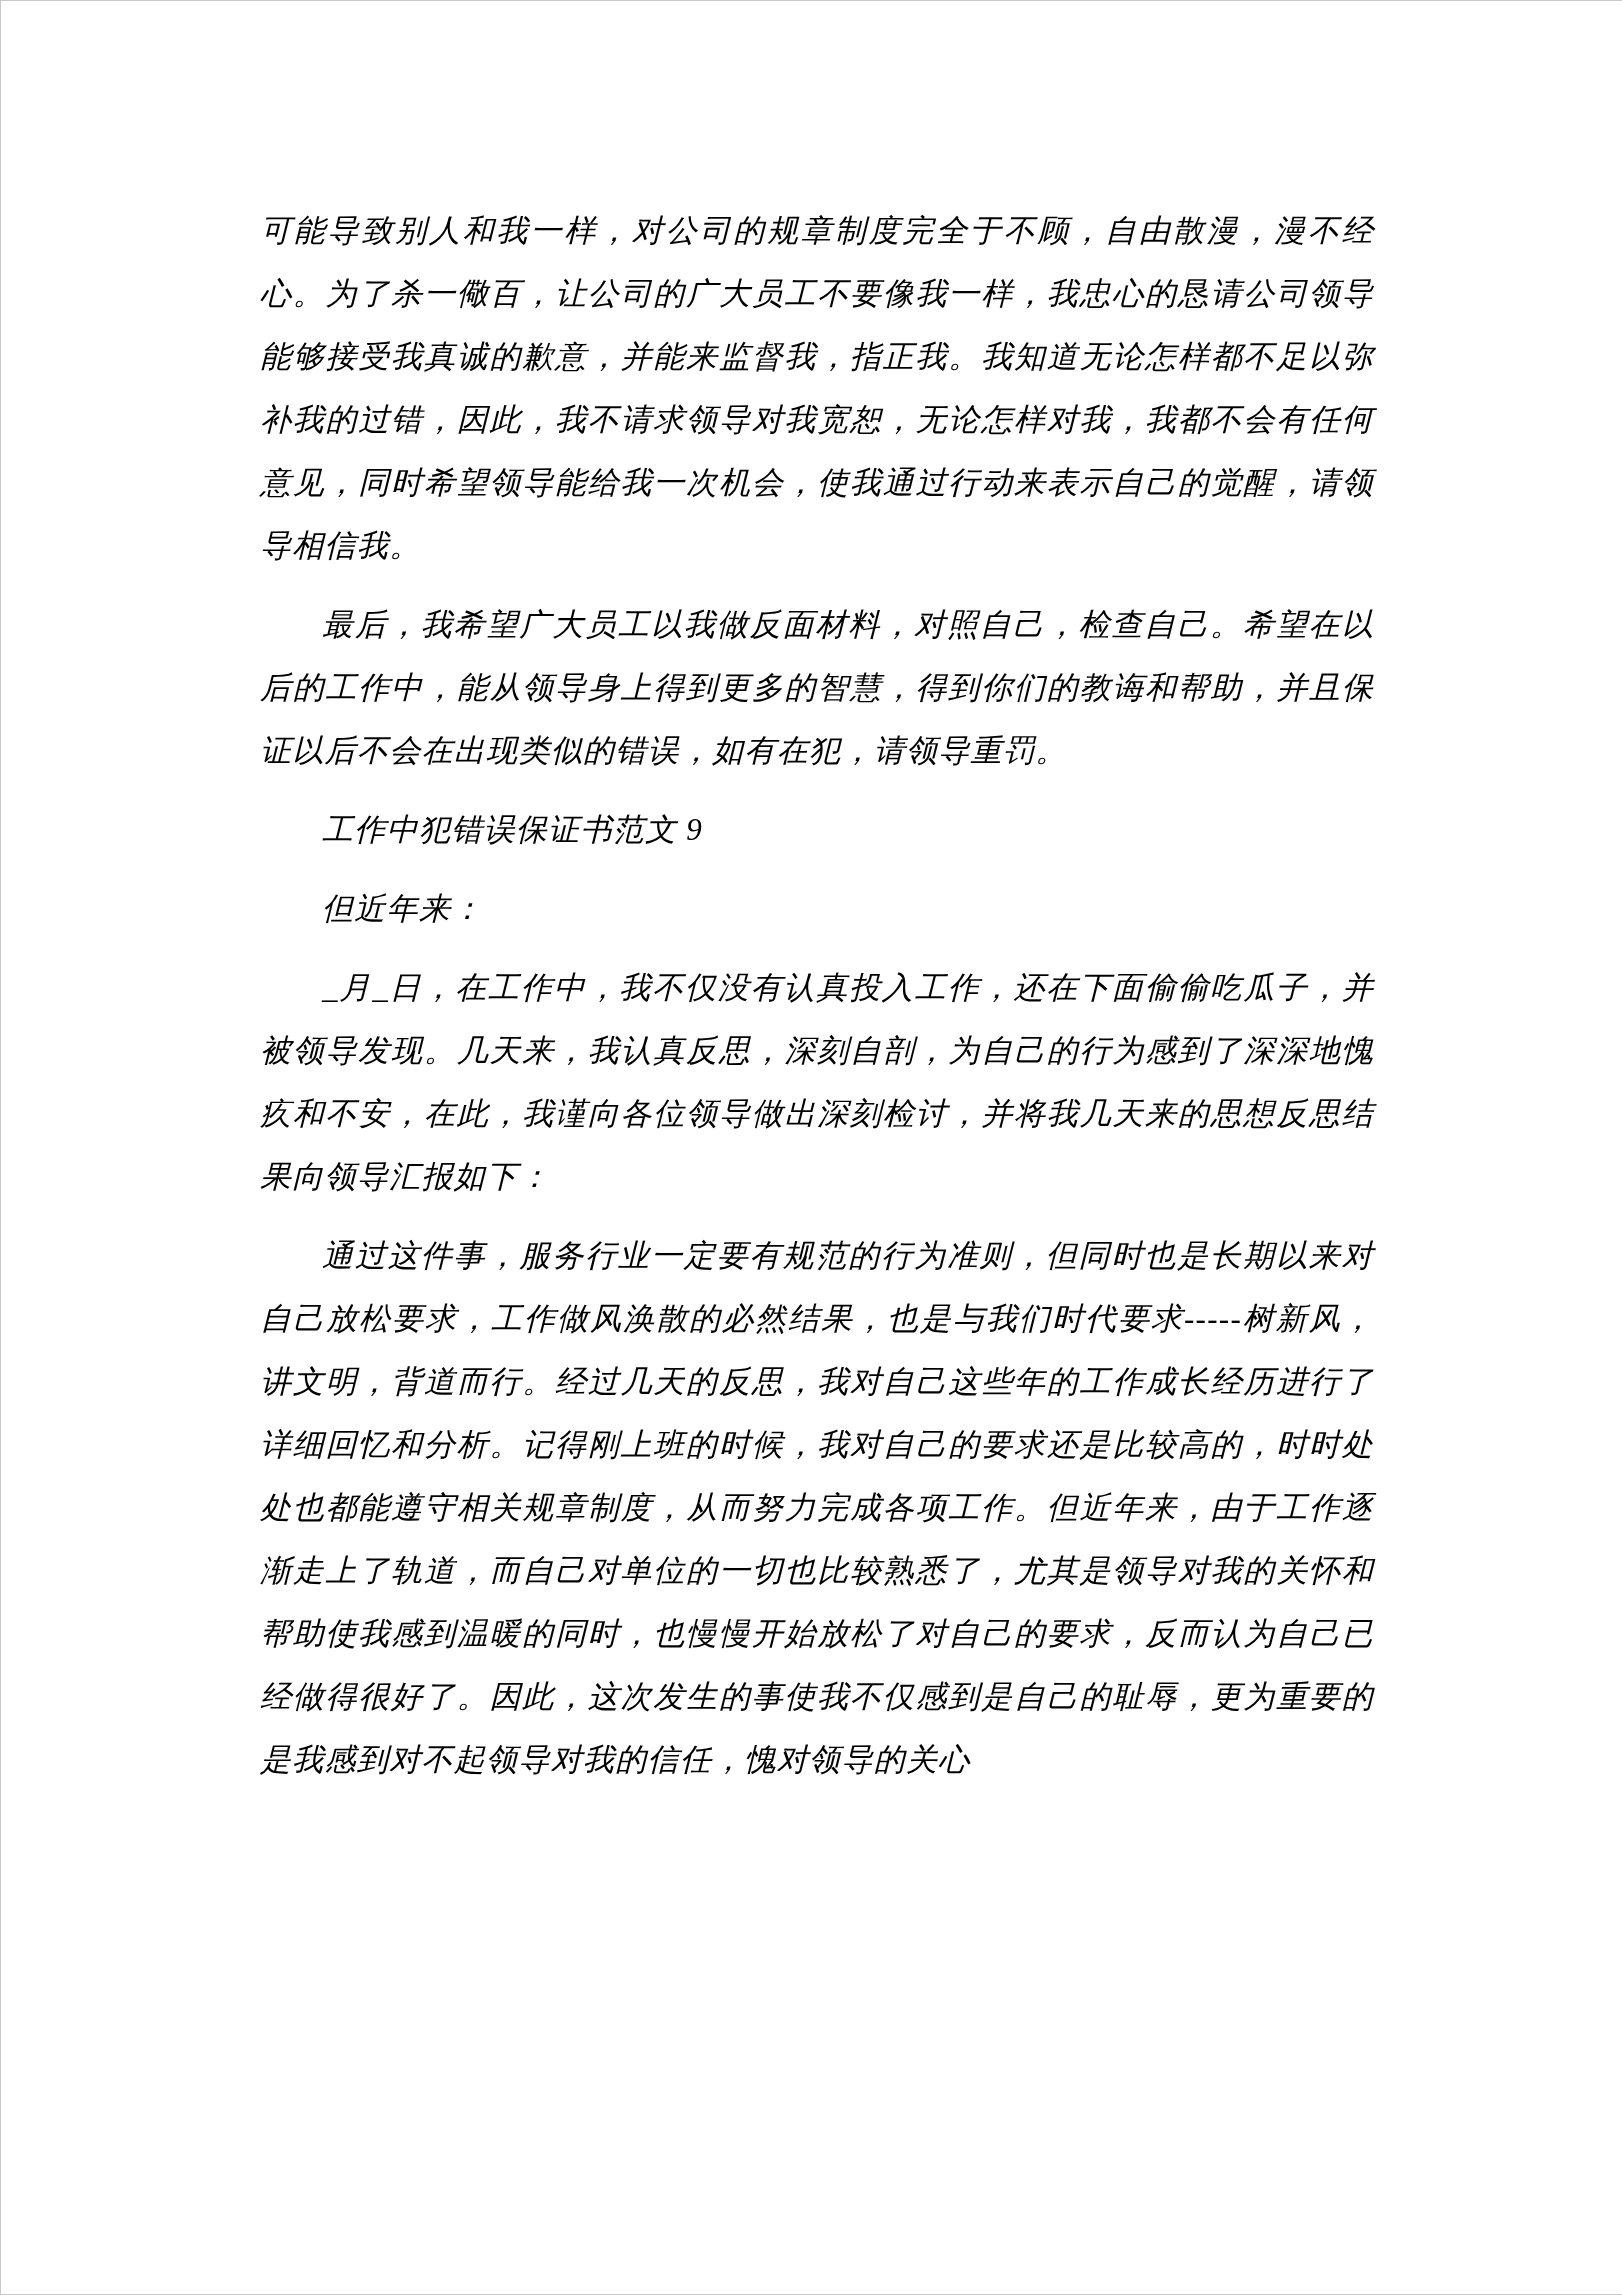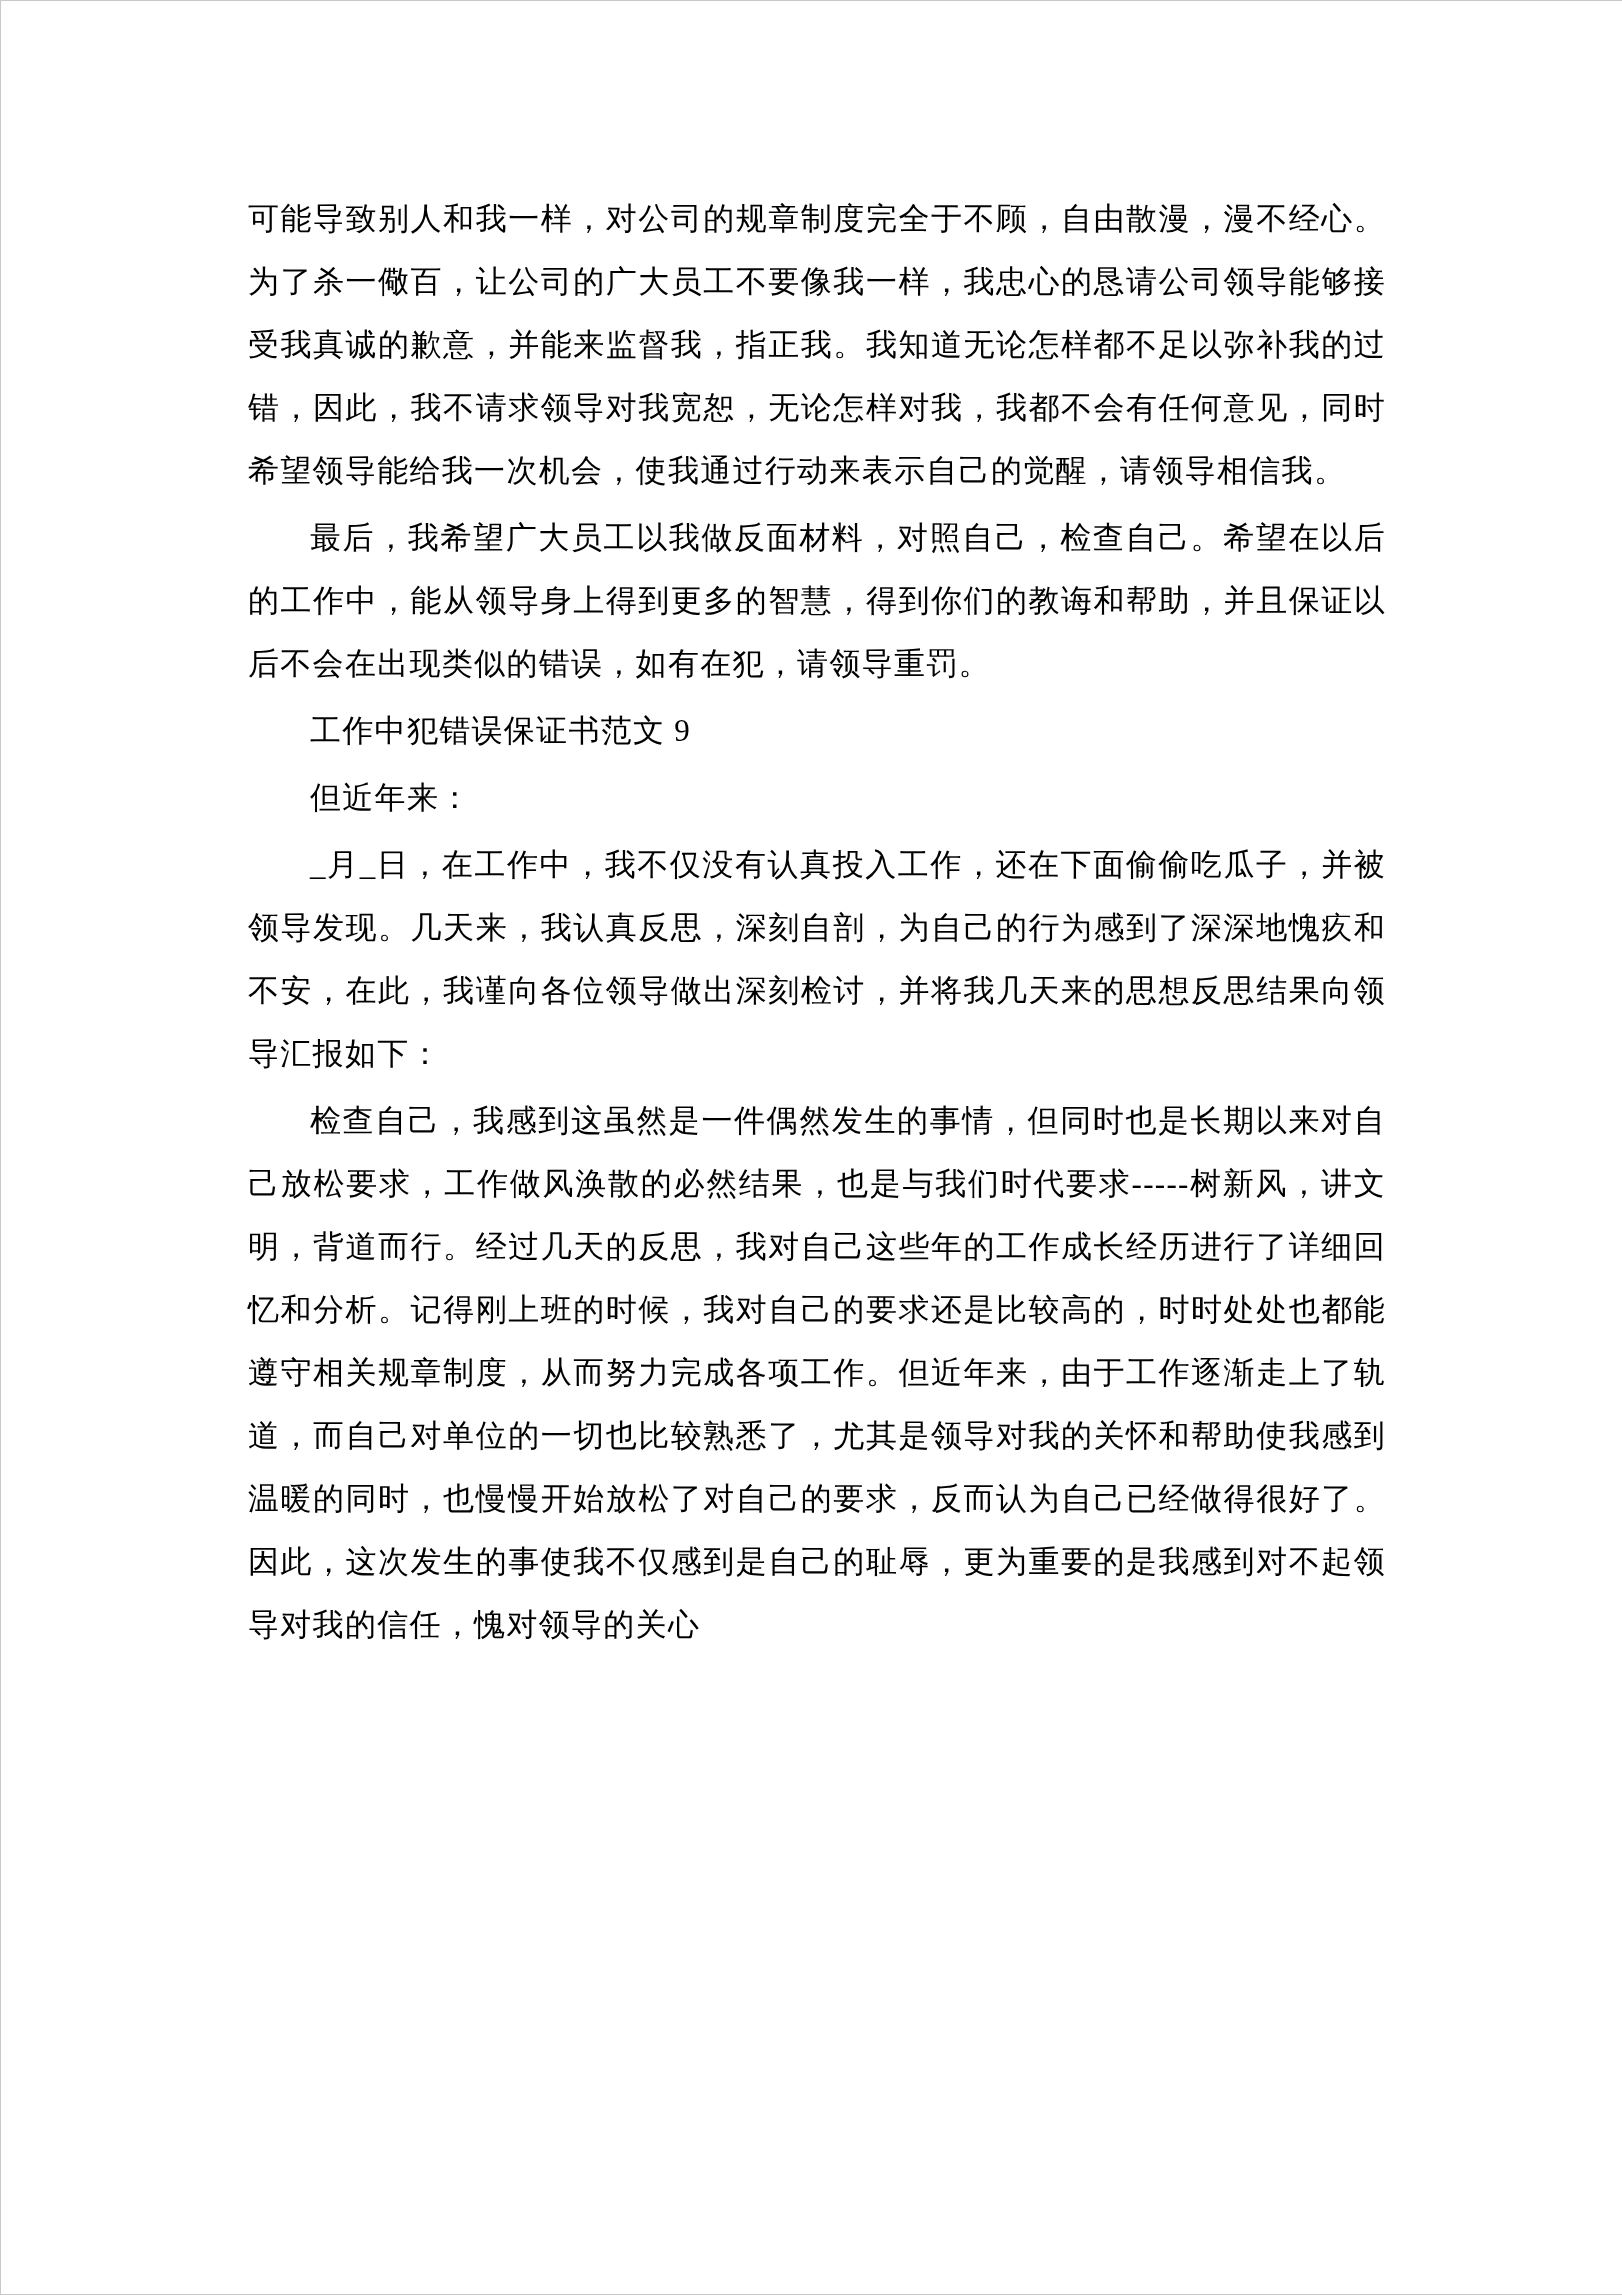--- a/index.html
+++ b/index.html
@@ -26,34 +26,35 @@
       left: 243px;
       width: 1146px;
       color: #000000;
       font-size: 31px;
       line-height: 63px;
       text-align: justify;
       letter-spacing: 1.3px;
     }
 
     .doc-content p {
-      margin: 4px;
+      margin: 16px;
       word-break: break-all;
+      font-style: italic;
     }
 
     .doc-content p.indent {
       text-indent: 2em;
     }
   </style>
 </head>
 <body>
 
 <div class="doc-page">
   <div class="doc-content">
     <p>可能导致别人和我一样，对公司的规章制度完全于不顾，自由散漫，漫不经心。为了杀一儆百，让公司的广大员工不要像我一样，我忠心的恳请公司领导能够接受我真诚的歉意，并能来监督我，指正我。我知道无论怎样都不足以弥补我的过错，因此，我不请求领导对我宽恕，无论怎样对我，我都不会有任何意见，同时希望领导能给我一次机会，使我通过行动来表示自己的觉醒，请领导相信我。</p>
     <p class="indent">最后，我希望广大员工以我做反面材料，对照自己，检查自己。希望在以后的工作中，能从领导身上得到更多的智慧，得到你们的教诲和帮助，并且保证以后不会在出现类似的错误，如有在犯，请领导重罚。</p>
     <p class="indent">工作中犯错误保证书范文 9</p>
     <p class="indent">但近年来：</p>
     <p class="indent">_月_日，在工作中，我不仅没有认真投入工作，还在下面偷偷吃瓜子，并被领导发现。几天来，我认真反思，深刻自剖，为自己的行为感到了深深地愧疚和不安，在此，我谨向各位领导做出深刻检讨，并将我几天来的思想反思结果向领导汇报如下：</p>
-    <p class="indent">检查自己，我感到这虽然是一件偶然发生的事情，但同时也是长期以来对自己放松要求，工作做风涣散的必然结果，也是与我们时代要求-----树新风，讲文明，背道而行。经过几天的反思，我对自己这些年的工作成长经历进行了详细回忆和分析。记得刚上班的时候，我对自己的要求还是比较高的，时时处处也都能遵守相关规章制度，从而努力完成各项工作。但近年来，由于工作逐渐走上了轨道，而自己对单位的一切也比较熟悉了，尤其是领导对我的关怀和帮助使我感到温暖的同时，也慢慢开始放松了对自己的要求，反而认为自己已经做得很好了。因此，这次发生的事使我不仅感到是自己的耻辱，更为重要的是我感到对不起领导对我的信任，愧对领导的关心</p>
+    <p class="indent">通过这件事，服务行业一定要有规范的行为准则，但同时也是长期以来对自己放松要求，工作做风涣散的必然结果，也是与我们时代要求-----树新风，讲文明，背道而行。经过几天的反思，我对自己这些年的工作成长经历进行了详细回忆和分析。记得刚上班的时候，我对自己的要求还是比较高的，时时处处也都能遵守相关规章制度，从而努力完成各项工作。但近年来，由于工作逐渐走上了轨道，而自己对单位的一切也比较熟悉了，尤其是领导对我的关怀和帮助使我感到温暖的同时，也慢慢开始放松了对自己的要求，反而认为自己已经做得很好了。因此，这次发生的事使我不仅感到是自己的耻辱，更为重要的是我感到对不起领导对我的信任，愧对领导的关心</p>
   </div>
 </div>
 
 
 </body></html>

